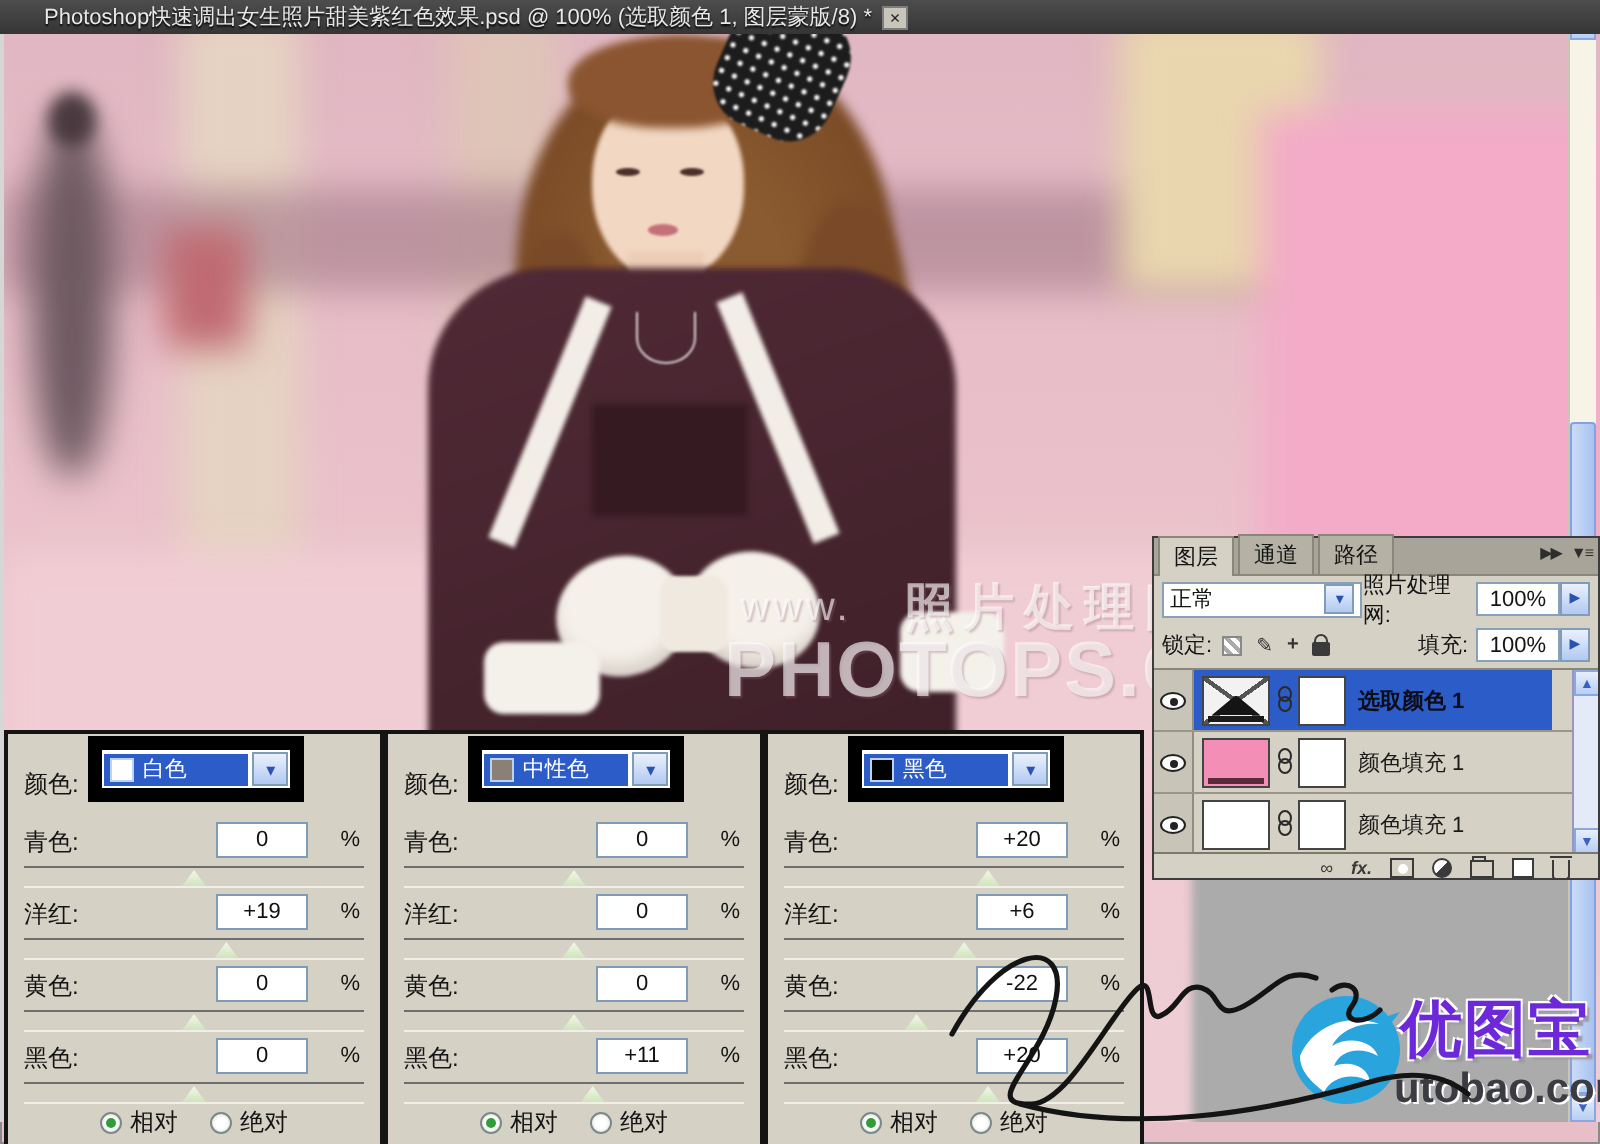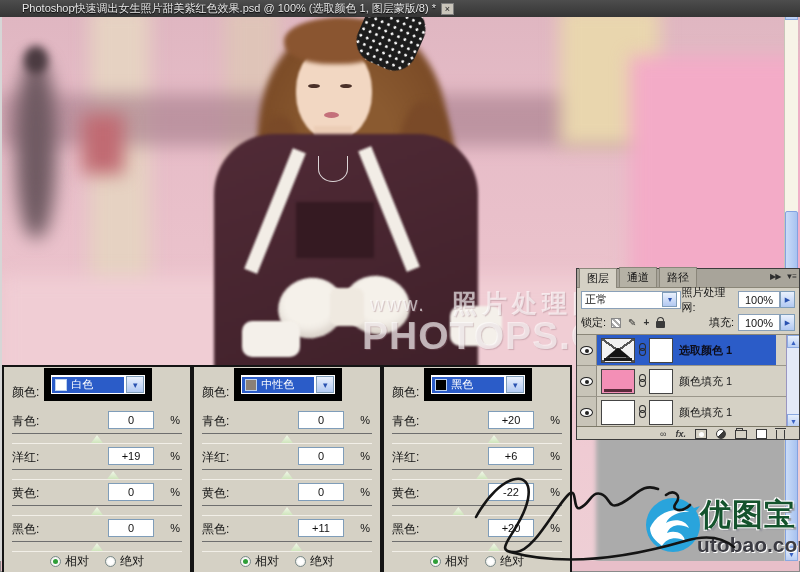--- a/index.html
+++ b/index.html
@@ -132,21 +132,21 @@
     background:linear-gradient(135deg,#fff 50%,#3a3a3a 50%); }
   .ti-folder { width:12px; height:9px; border:1px solid #3a3a3a; position:relative; margin-top:2px; }
   .ti-folder::before { content:''; position:absolute; left:0; top:-3px; width:5px; height:2px; border:1px solid #3a3a3a; border-bottom:none; }
   .ti-new { width:11px; height:10px; border:1px solid #3a3a3a; background:#fff; }
   .ti-trash { width:9px; height:10px; border:1px solid #3a3a3a; border-top:none; border-radius:0 0 2px 2px; position:relative; margin-top:2px; }
   .ti-trash::before { content:''; position:absolute; left:-2px; top:-2px; width:11px; height:1px; background:#3a3a3a; }
 
   
   .sig { position:absolute; left:470px; top:455px; z-index:30; }
   .brand { position:absolute; left:642px; top:492px; z-index:28; width:158px; }
-  .brand-cn { position:absolute; left:58px; top:2px; font-size:31px; font-weight:bold; color:#14532d; letter-spacing:1px;
+  .brand-cn { position:absolute; left:58px; top:2px; font-size:31px; font-weight:bold; color:#6d28d9; letter-spacing:1px;
     text-shadow:-1px -1px 0 #fdfdfd, 1px -1px 0 #fdfdfd, -1px 1px 0 #fdfdfd, 2px 2px 1px #9a9aa0; }
   .brand-en { position:absolute; left:55px; top:41px; font-size:21px; font-weight:bold; color:#3b3b42;
     text-shadow:1px 1px 0 #fff; letter-spacing:0px; }
 </style>
 </head>
 <body>
 
 <div class="screen">
 
   <div class="titlebar">

